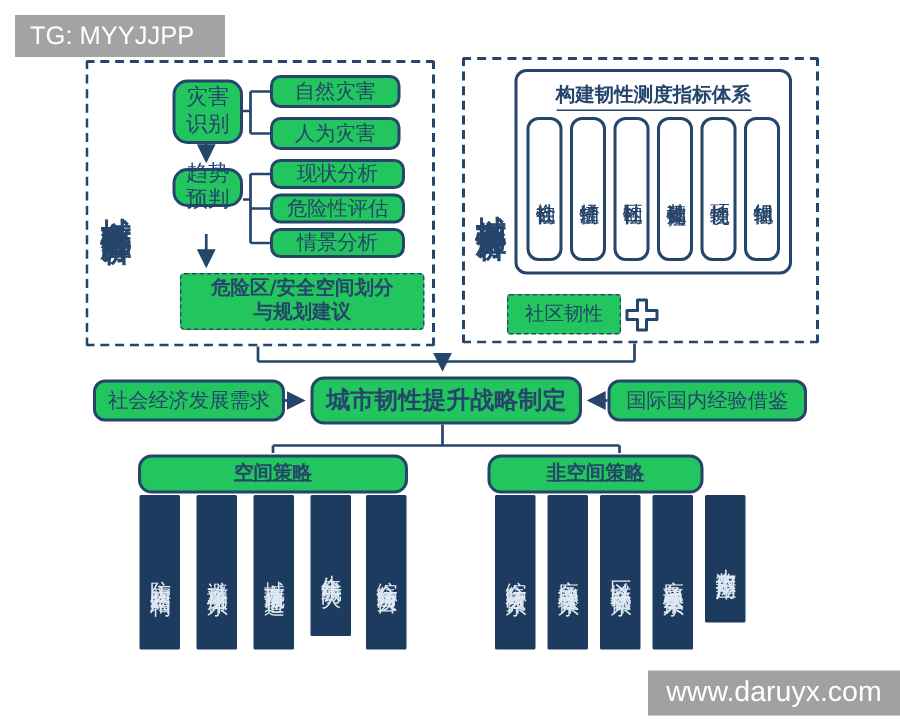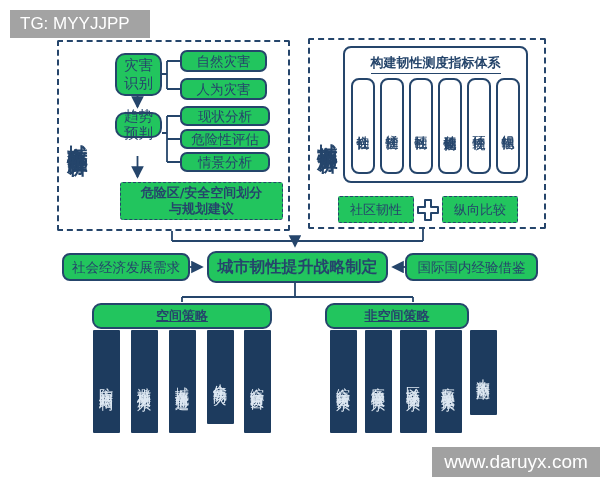--- a/index.html
+++ b/index.html
@@ -156,21 +156,20 @@
         </div>
     </div>
   </div>
 
   <div class="abs box dashedbox tiny-label" style="left:338px;top:196px;width:76px;height:27px;border-radius:2px;">社区韧性</div>
 
   <svg class="abs" style="left:416px;top:197px;" width="24" height="26" viewBox="0 0 24 26">
     <path d="M9 3 H15 V10 H22 V16 H15 V23 H9 V16 H2 V10 H9 Z" fill="#ffffff" stroke="#25456b" stroke-width="2" stroke-linejoin="round"></path>
   </svg>
 
-  <div class="abs box dashedbox tiny-label" style="left:442px;top:196px;width:76px;height:27px;border-radius:2px;">纵向比较</div>
 
   <div class="abs box small-label" style="left:62px;top:253px;width:128px;height:28px;border-radius:8px;">社会经济发展需求</div>
 
   <div class="abs box" style="left:207px;top:251px;width:181px;height:32px;border-width:2.5px;border-radius:9px;font-size:16px;font-weight:bold;">城市韧性提升战略制定</div>
 
   <div class="abs box small-label" style="left:405px;top:253px;width:133px;height:28px;border-radius:8px;">国际国内经验借鉴</div>
 
   <div class="abs box hdr" style="left:92px;top:303px;width:180px;height:26px;">空间策略</div>
   <div class="abs box hdr" style="left:325px;top:303px;width:144px;height:26px;">非空间策略</div>
 

